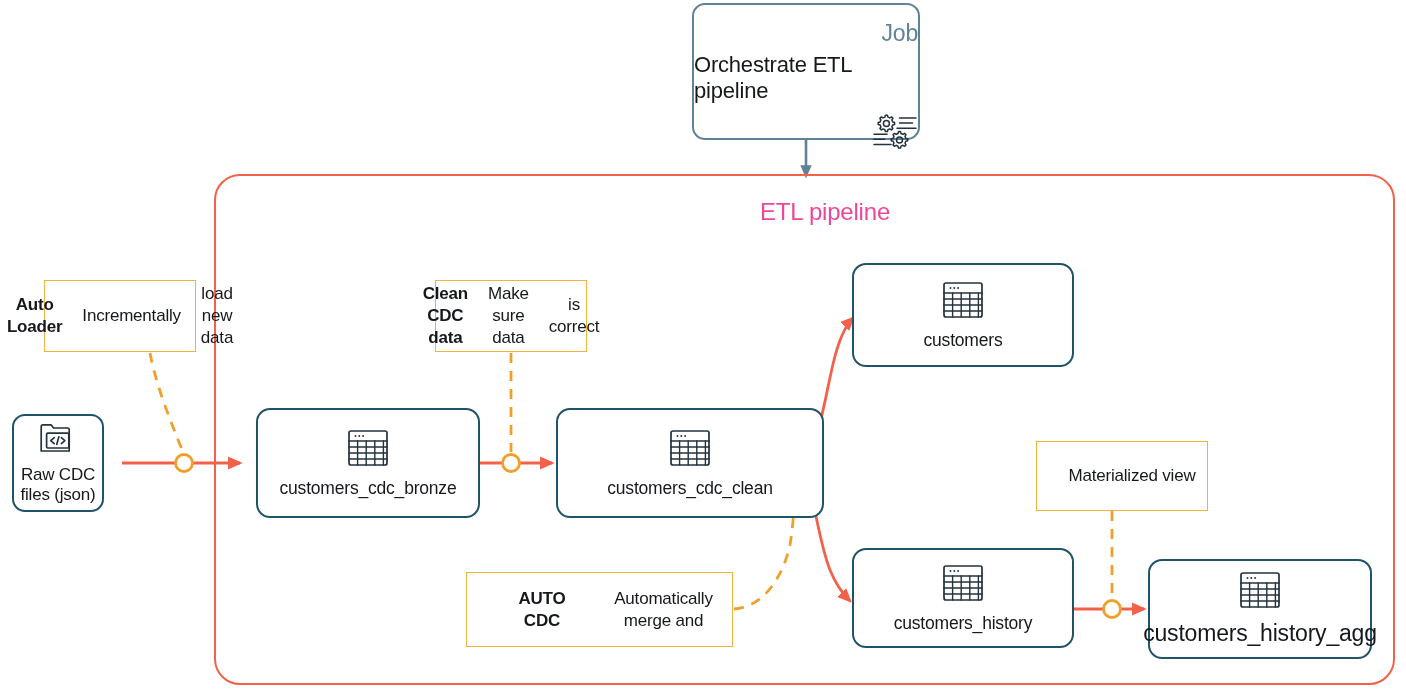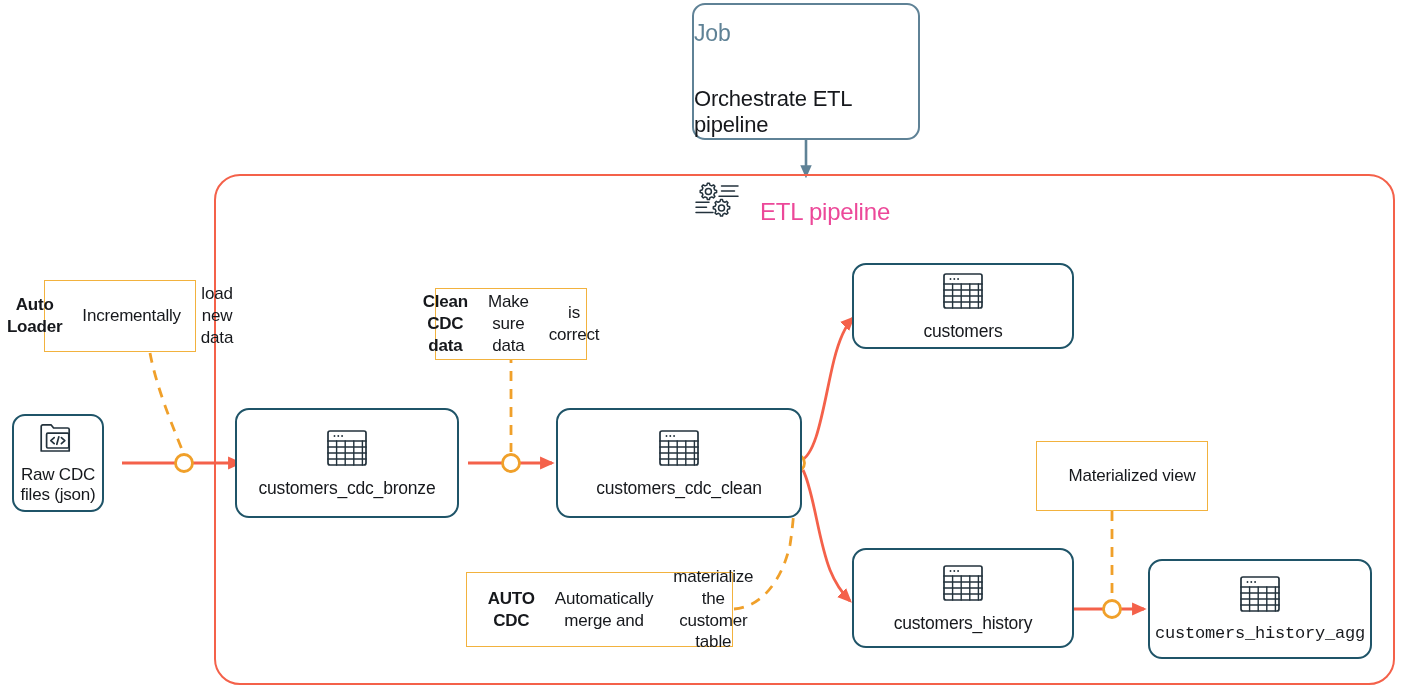--- a/index.html
+++ b/index.html
@@ -46,59 +46,57 @@
   }
   .node .node-label {
     font-size: 17.5px;
     color: #16181c;
     letter-spacing: -0.2px;
     line-height: 1.2;
     text-align: center;
     white-space: nowrap;
   }
   .node.small-label .node-label {
-    font-size: 17px;
-    font-family: Liberation Mono, monospace;
+    font-size: 23px;
   }
 
   
   #node-raw {
     left: 12px;
     top: 414px;
     width: 92px;
     height: 98px;
     border-radius: 13px;
   }
   #node-raw .node-label {
     white-space: normal;
     line-height: 1.18;
     font-size: 17px;
   }
-  #node-bronze { left: 235px; top: 408px; width: 224px; height: 110px; }
-  #node-clean  { left: 556px; top: 408px; width: 246px; height: 110px; }
-  #node-customers { left: 852px; top: 263px; width: 222px; height: 86px; }
+  #node-bronze { left: 256px; top: 408px; width: 224px; height: 110px; }
+  #node-clean  { left: 556px; top: 408px; width: 268px; height: 110px; }
+  #node-customers { left: 852px; top: 263px; width: 222px; height: 104px; }
   #node-history   { left: 852px; top: 548px; width: 222px; height: 100px; }
   #node-historyagg{ left: 1148px; top: 559px; width: 224px; height: 100px; }
 
   
   #job-card {
     position: absolute;
     left: 692px;
     top: 3px;
     width: 228px;
     height: 137px;
     box-sizing: border-box;
     background: #ffffff;
     border: 2.5px solid #5f8296;
     border-radius: 13px;
     display: flex;
     flex-direction: column;
-    align-items: flex-start;
+    align-items: flex-end;
     z-index: 4;
-    gap: 34px;
   }
   #job-card .job-title {
     margin-top: 15px;
     font-size: 23px;
     color: #5f8296;
     letter-spacing: -0.2px;
   }
   #job-card .job-sub {
     margin-top: 5px;
     font-size: 22px;
@@ -152,21 +150,21 @@
     letter-spacing: -0.2px;
   }
   .ann .ann-body {
     font-size: 17px;
     color: #16181c;
     line-height: 1.28;
     letter-spacing: -0.2px;
     margin-left: 20px;
   }
   #ann-autoloader { left: 44px;  top: 280px; width: 152px; height: 72px; }
-  #ann-cleancdc   { left: 435px; top: 288px; width: 152px; height: 72px; }
+  #ann-cleancdc   { left: 435px; top: 280px; width: 152px; height: 72px; }
   #ann-autocdc    { left: 466px; top: 572px; width: 267px; height: 75px; padding-left: 42px; }
   #ann-matview    { left: 1036px;top: 441px; width: 172px; height: 70px; }
 </style>
 </head>
 <body>
 
 <div id="canvas">
 
   <svg id="wires" viewBox="0 0 1406 695" xmlns="http://www.w3.org/2000/svg">
     <defs>
@@ -337,20 +335,19 @@
 
   <div id="ann-cleancdc" class="ann">
     <div class="ann-title">Clean CDC data</div>
     <div class="ann-body">Make sure data</div>
     <div class="ann-body">is correct</div>
   </div>
 
   <div id="ann-autocdc" class="ann">
     <div class="ann-title">AUTO CDC</div>
     <div class="ann-body">Automatically merge and</div>
-    <div class="ann-body">materialize the customer table</div>
   </div>
 
   <div id="ann-matview" class="ann">
     <div class="ann-body">Materialized view</div>
   </div>
 
 </div>
 
 </body></html>

